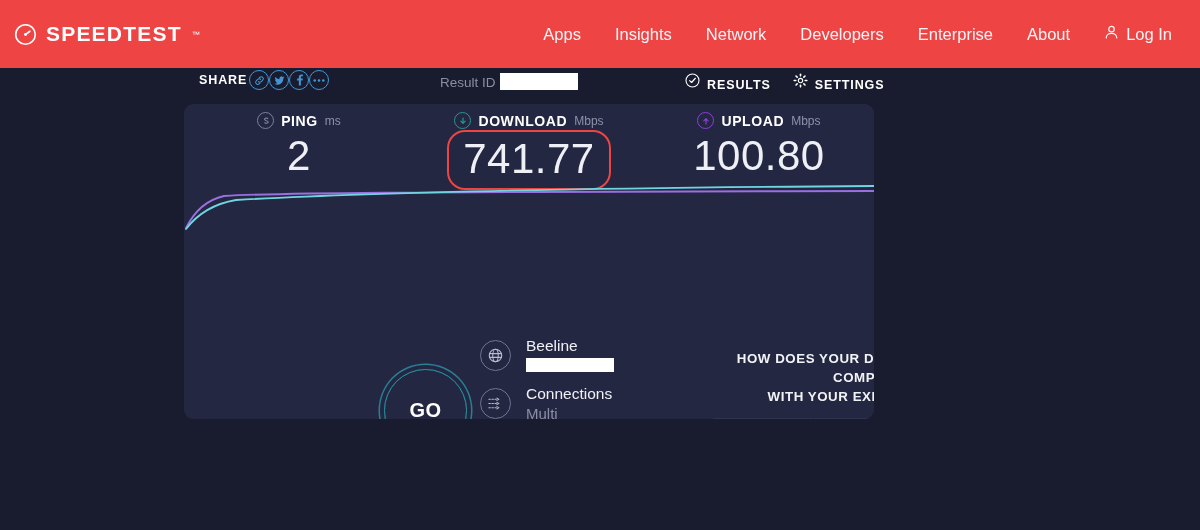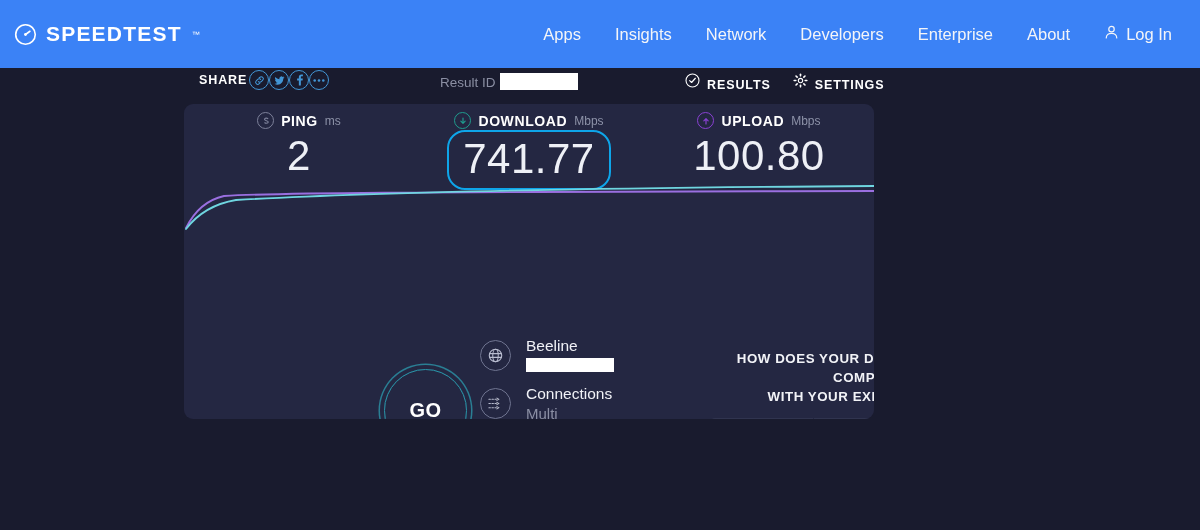--- a/index.html
+++ b/index.html
@@ -7,21 +7,21 @@
     width: 1200px; height: 530px;
     background: #16182b;
     font-family: "Liberation Sans", sans-serif;
     overflow: hidden;
   }
   .page { position: relative; width: 1200px; height: 530px; background: #191b2e; }
 
   
   .topnav {
     position: absolute; left: 0; top: 0; width: 1200px; height: 68px;
-    display: flex; align-items: center; background: #3b82f6;
+    display: flex; align-items: center; background: #ef4444;
   }
   .brand { display: flex; align-items: center; margin-left: 14px; gap: 9px; }
   .brand-mark { width: 23px; height: 23px; flex: 0 0 auto; }
   .brand-text {
     color: #ffffff; font-size: 21px; font-weight: bold; letter-spacing: 1.2px;
     position: relative;
   }
   .brand-tm { color: #ffffff; font-size: 8px; vertical-align: super; margin-left: 1px; }
   .nav-links {
     margin-left: auto; margin-right: 28px;
@@ -96,21 +96,21 @@
     flex: 0 0 auto;
   }
   #metric-ping   { left: 0px;   width: 230px; }
   #metric-ping   .metric-circle { color: #7d819a; }
   #metric-dl     { left: 230px; width: 230px; }
   #metric-dl     .metric-circle { color: #1f9c8e; }
   #metric-ul     { left: 460px; width: 230px; }
   #metric-ul     .metric-circle { color: #8a41d4; }
 
   .dl-highlight {
-    display: inline-block; border: 2px solid #0ea5e9; border-radius: 18px;
+    display: inline-block; border: 2px solid #ef4444; border-radius: 18px;
     padding: 1px 14px 3px 14px;
   }
 
   .graph { position: absolute; left: 0; top: 78px; width: 690px; height: 48px; }
 
   
   .go-button {
     position: absolute; left: 200px; top: 265px;
     width: 83px; height: 83px; border-radius: 50%;
     border: 1.5px solid #2a94a8;

